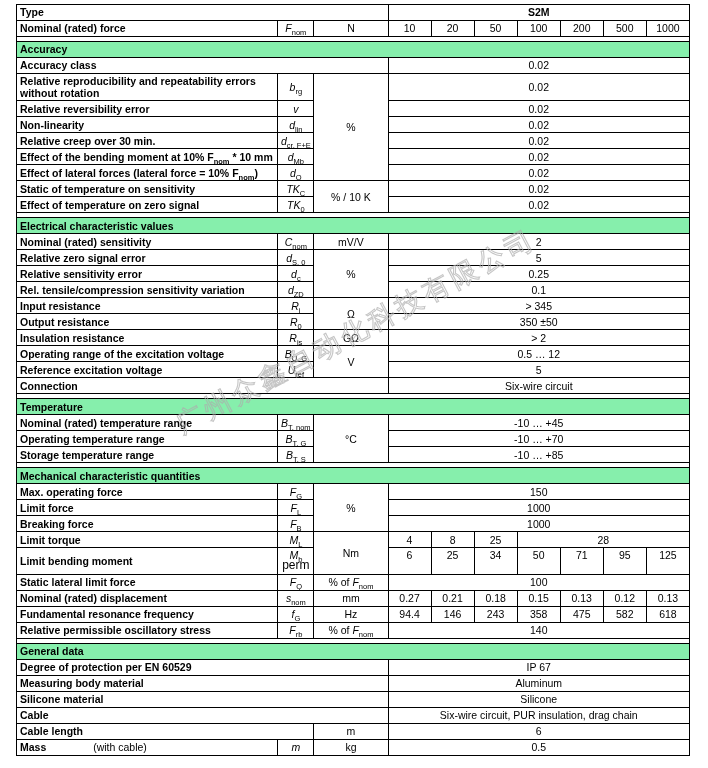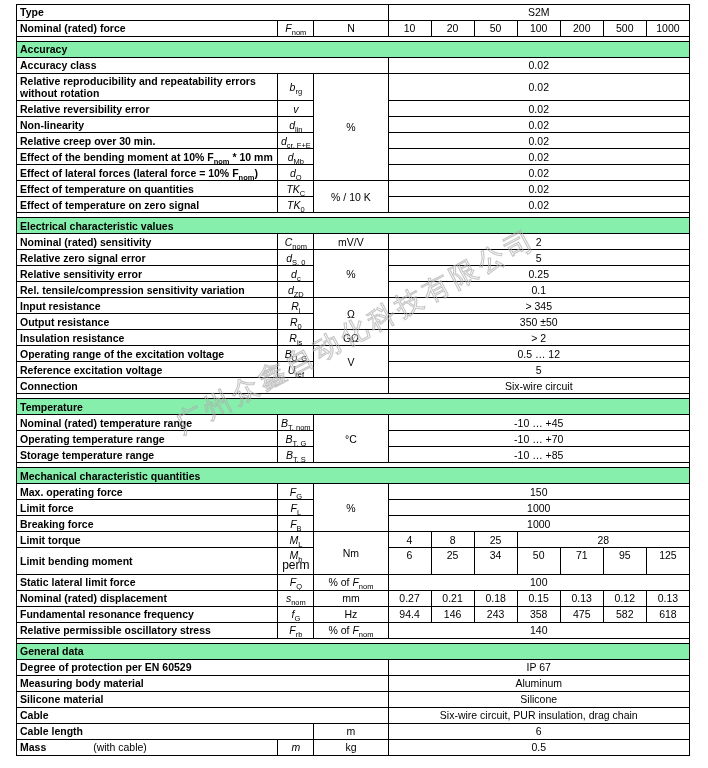--- a/index.html
+++ b/index.html
@@ -42,21 +42,21 @@
         <col style="width:43px">
         <col style="width:43px">
       <col style="width:43px">
         <col style="width:43px">
         <col style="width:43px">
     </colgroup>
 
     <tbody>
         <tr>
       <td class="lb" colspan="3">Type</td>
-      <td class="v" colspan="7" style="font-weight:normal">S2M</td>
+      <td class="v" colspan="7" style="font-weight:bold">S2M</td>
     </tr>
     <tr>
       <td class="lb">Nominal (rated) force</td>
       <td class="sy"><i>F</i><sub>nom</sub></td>
       <td class="un">N</td>
       <td class="v">10</td>
       <td class="v">20</td>
       <td class="v">50</td>
       <td class="v">100</td>
       <td class="v">200</td>
@@ -99,21 +99,21 @@
       <td class="lb"><span>Effect of the bending moment at 10% F</span><sub>nom</sub><span> * 10 mm</span></td>
       <td class="sy"><i>d</i><sub>Mb</sub></td>
       <td class="v" colspan="7">0.02</td>
     </tr>
     <tr>
       <td class="lb"><span>Effect of lateral forces (lateral force = 10% F</span><sub>nom</sub><span>)</span></td>
       <td class="sy"><i>d</i><sub>Q</sub></td>
       <td class="v" colspan="7">0.02</td>
     </tr>
     <tr>
-      <td class="lb">Effect of temperature on quantities</td>
+      <td class="lb">Static of temperature on sensitivity</td>
       <td class="sy"><i>TK</i><sub>C</sub></td>
       <td class="un" rowspan="2">% / 10 K</td>
       <td class="v" colspan="7">0.02</td>
     </tr>
     <tr>
       <td class="lb">Effect of temperature on zero signal</td>
       <td class="sy"><i>TK</i><sub>0</sub></td>
       <td class="v" colspan="7">0.02</td>
     </tr>
     <tr class="gap">

